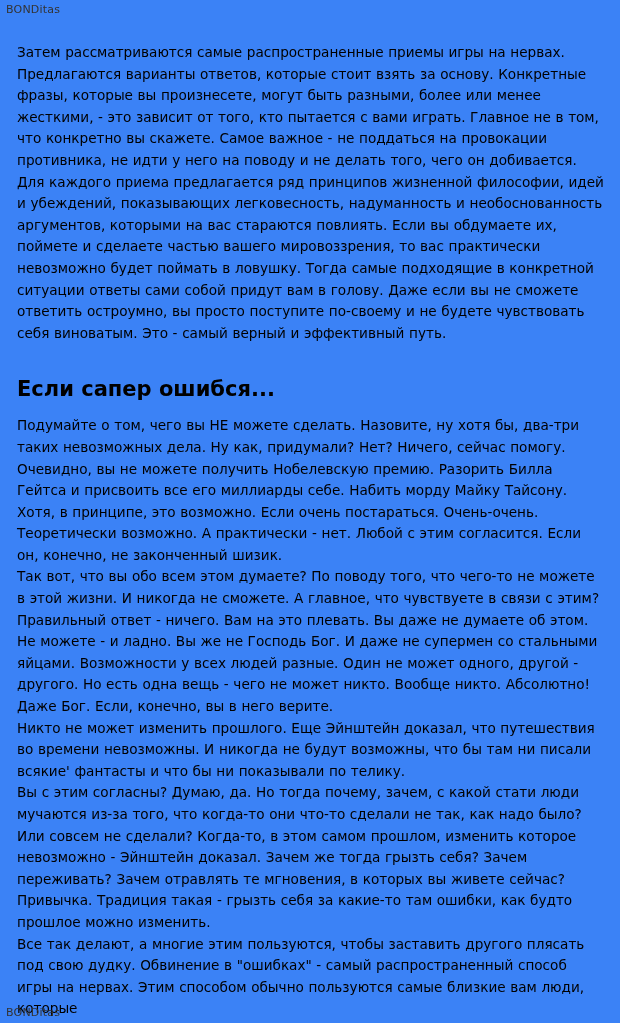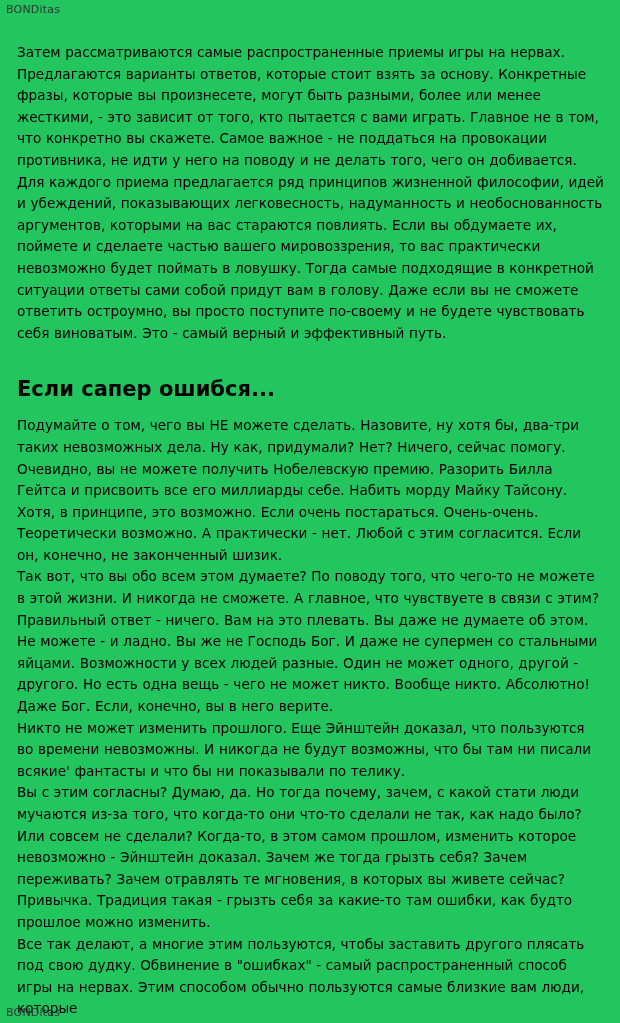--- a/index.html
+++ b/index.html
@@ -4,21 +4,21 @@
 <style>
   html, body {
     margin: 0;
     padding: 0;
     background: #ffffff;
   }
   .page {
     position: relative;
     width: 620px;
     height: 1023px;
-    background: #22c55e;
+    background: #3b82f6;
     color: #000000;
     font-family: "DejaVu Sans", "Liberation Sans", sans-serif;
     overflow: hidden;
     box-sizing: border-box;
     text-decoration: underline;
   }
   .brand {
     position: absolute;
     left: 6px;
     font-size: 11px;
@@ -61,21 +61,21 @@
     <p>Затем рассматриваются самые распространенные приемы игры на нервах. Предлагаются варианты ответов, которые стоит взять за основу. Конкретные фразы, которые вы произнесете, могут быть разными, более или менее жесткими, - это зависит от того, кто пытается с вами играть. Главное не в том, что конкретно вы скажете. Самое важное - не поддаться на провокации</p>
 
     <p>противника, не идти у него на поводу и не делать того, чего он добивается. Для каждого приема предлагается ряд принципов жизненной философии, идей и убеждений, показывающих легковесность, надуманность и необоснованность аргументов, которыми на вас стараются повлиять. Если вы обдумаете их, поймете и сделаете частью вашего мировоззрения, то вас практически невозможно будет поймать в ловушку. Тогда самые подходящие в конкретной ситуации ответы сами собой придут вам в голову. Даже если вы не сможете ответить остроумно, вы просто поступите по-своему и не будете чувствовать себя виноватым. Это - самый верный и эффективный путь.</p>
 
     <h1>Если сапер ошибся...</h1>
 
     <p>Подумайте о том, чего вы НЕ можете сделать. Назовите, ну хотя бы, два-три таких невозможных дела. Ну как, придумали? Нет? Ничего, сейчас помогу. Очевидно, вы не можете получить Нобелевскую премию. Разорить Билла Гейтса и присвоить все его миллиарды себе. Набить морду Майку Тайсону. Хотя, в принципе, это возможно. Если очень постараться. Очень-очень. Теоретически возможно. А практически - нет. Любой с этим согласится. Если он, конечно, не законченный шизик.</p>
 
     <p>Так вот, что вы обо всем этом думаете? По поводу того, что чего-то не можете в этой жизни. И никогда не сможете. А главное, что чувствуете в связи с этим? Правильный ответ - ничего. Вам на это плевать. Вы даже не думаете об этом. Не можете - и ладно. Вы же не Господь Бог. И даже не супермен со стальными яйцами. Возможности у всех людей разные. Один не может одного, другой - другого. Но есть одна вещь - чего не может никто. Вообще никто. Абсолютно! Даже Бог. Если, конечно, вы в него верите.</p>
 
-    <p>Никто не может изменить прошлого. Еще Эйнштейн доказал, что пользуются во времени невозможны. И никогда не будут возможны, что бы там ни писали всякие' фантасты и что бы ни показывали по телику.</p>
+    <p>Никто не может изменить прошлого. Еще Эйнштейн доказал, что путешествия во времени невозможны. И никогда не будут возможны, что бы там ни писали всякие' фантасты и что бы ни показывали по телику.</p>
 
     <p>Вы с этим согласны? Думаю, да. Но тогда почему, зачем, с какой стати люди мучаются из-за того, что когда-то они что-то сделали не так, как надо было? Или совсем не сделали? Когда-то, в этом самом прошлом, изменить которое невозможно - Эйнштейн доказал. Зачем же тогда грызть себя? Зачем переживать? Зачем отравлять те мгновения, в которых вы живете сейчас? Привычка. Традиция такая - грызть себя за какие-то там ошибки, как будто прошлое можно изменить.</p>
 
     <p>Все так делают, а многие этим пользуются, чтобы заставить другого плясать под свою дудку. Обвинение в "ошибках" - самый распространенный способ игры на нервах. Этим способом обычно пользуются самые близкие вам люди, которые</p>
 
   </div>
 
   <div class="brand bottom">BONDitas</div>
 
 </div>

